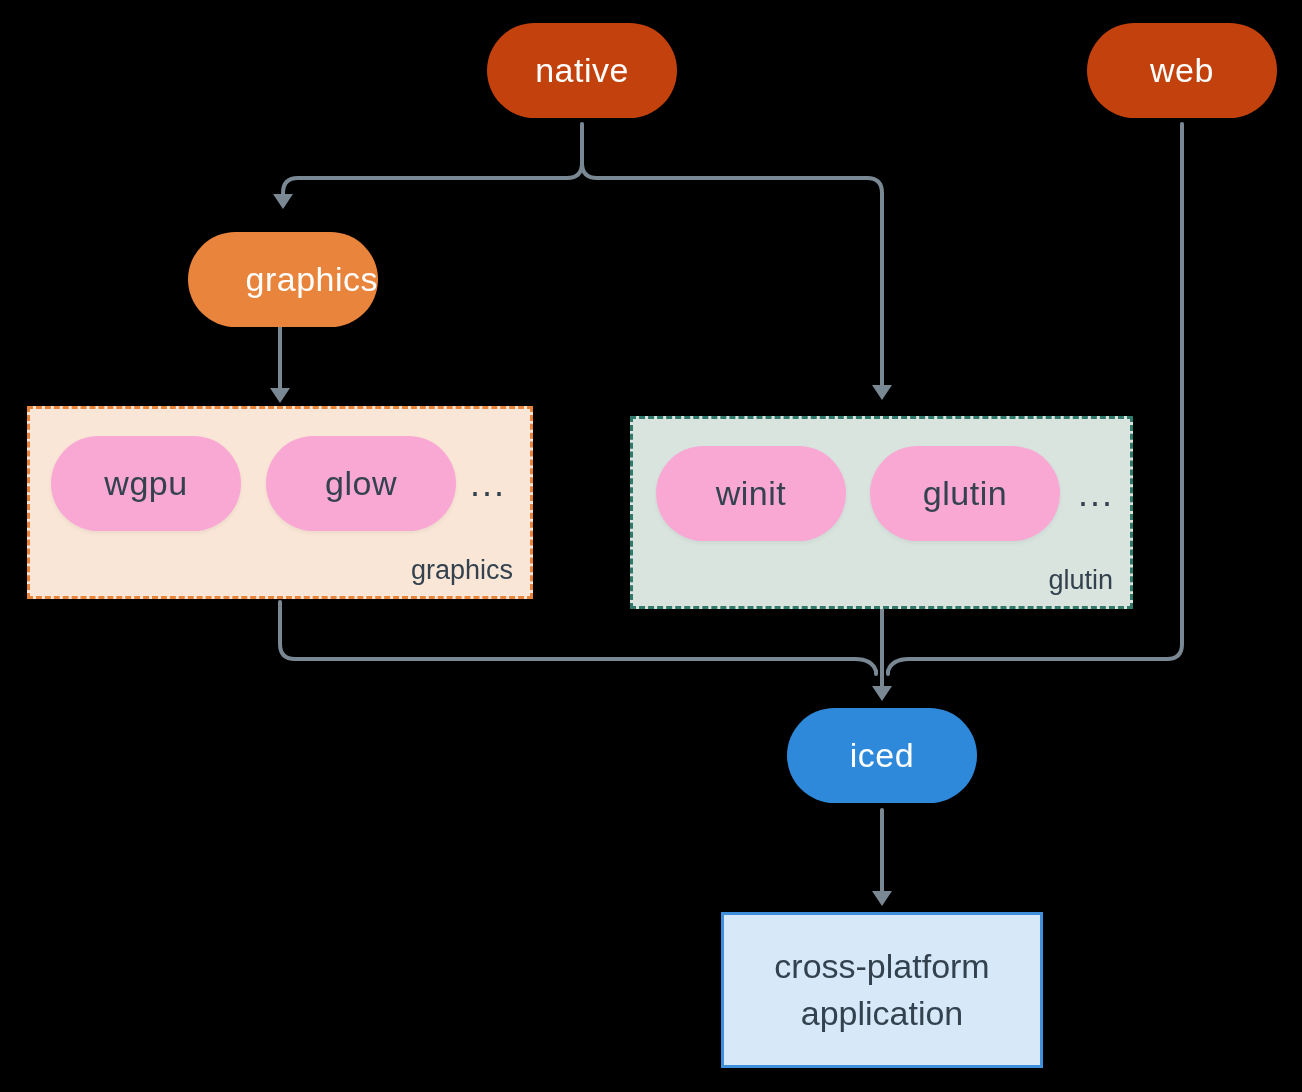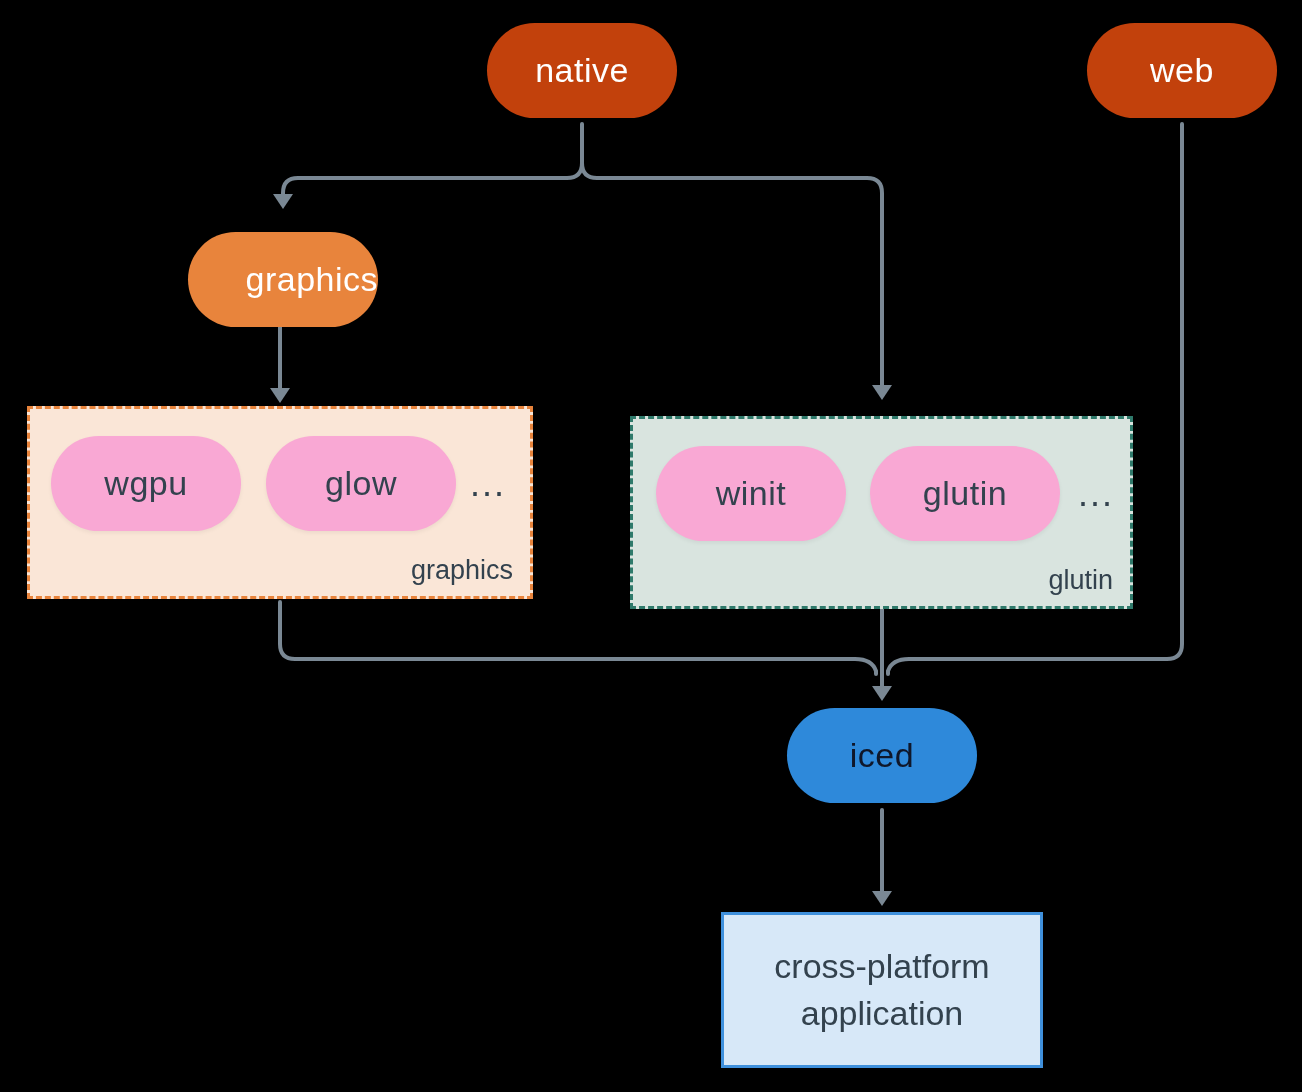--- a/index.html
+++ b/index.html
@@ -28,21 +28,21 @@
     border-radius: 48px;
     display: flex;
     align-items: center;
     justify-content: center;
     font-size: 34px;
     letter-spacing: 0.5px;
     z-index: 2;
   }
   .pill-purple { background: #c2410c; color: #FFFFFF; }
   .pill-orange { background: #E8843C; color: #FFFFFF; }
-  .pill-blue   { background: #2E89DA; color: #0f172a; }
+  .pill-blue   { background: #2E89DA; color: #ffffff; }
   .pill-white  { background: #f9a8d4; color: #33424E; box-shadow: 0 2px 4px rgba(0,0,0,0.06); }
 
   .group {
     position: absolute;
     z-index: 2;
     box-sizing: border-box;
   }
   .group-renderers {
     left: 27px; top: 406px;
     width: 506px; height: 193px;

